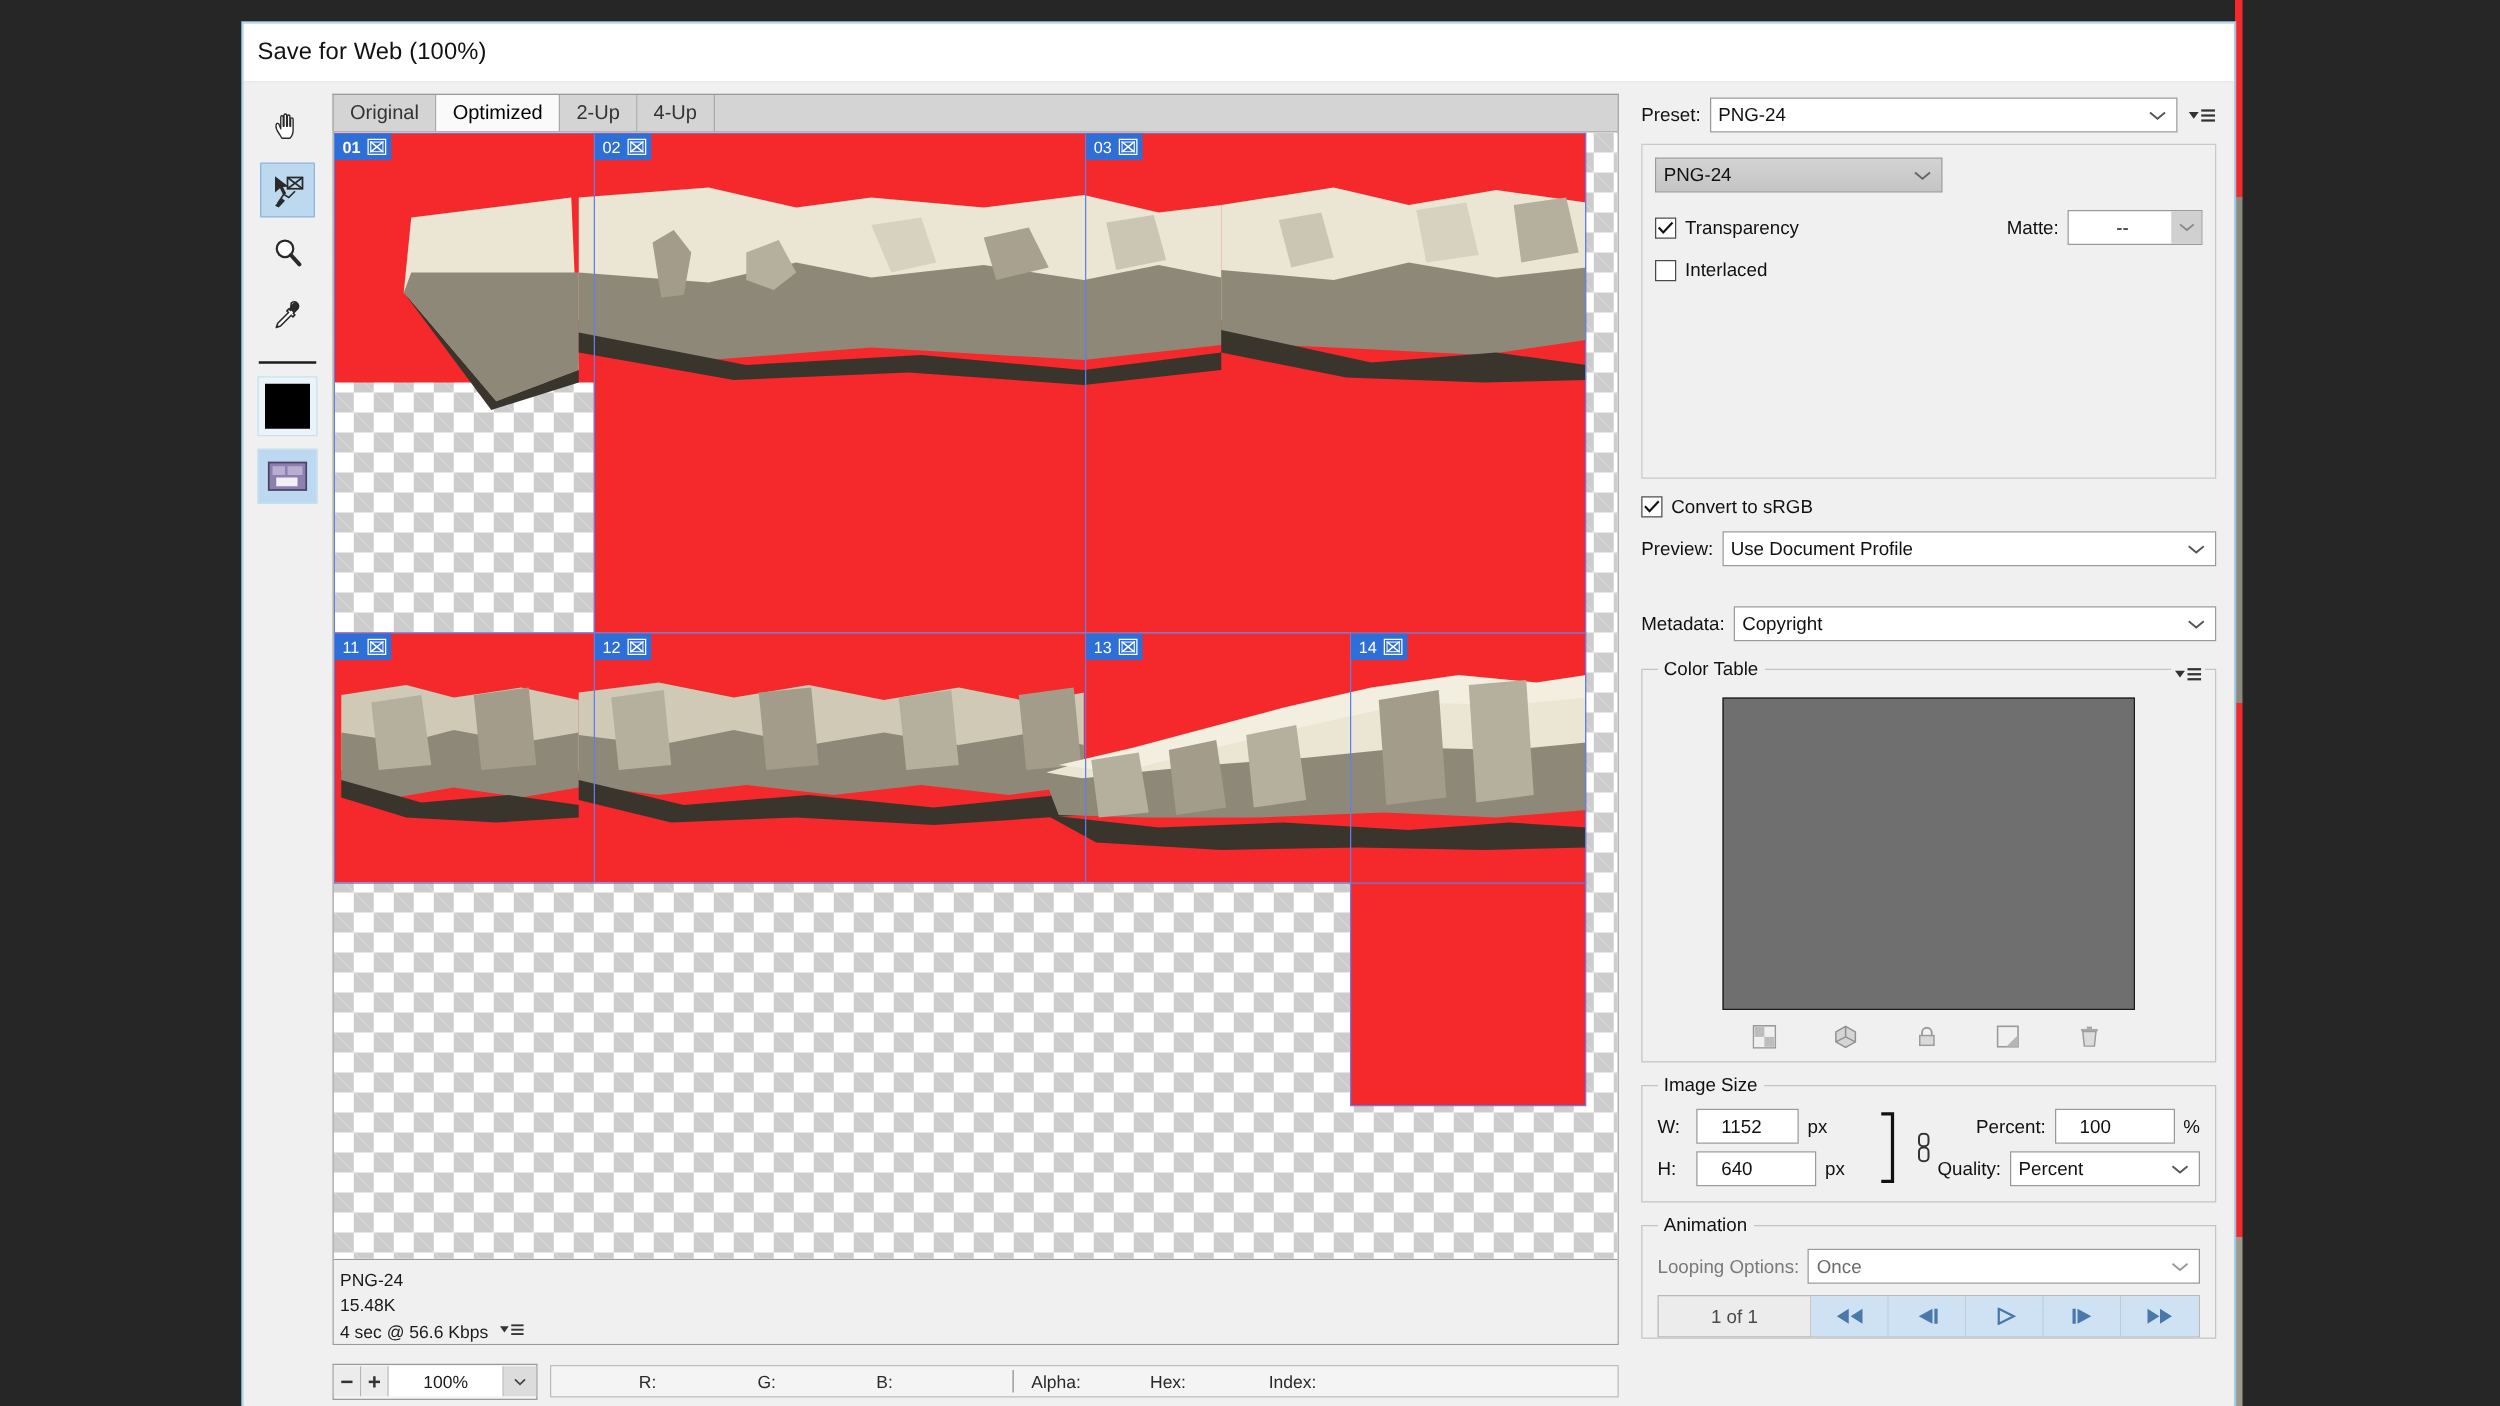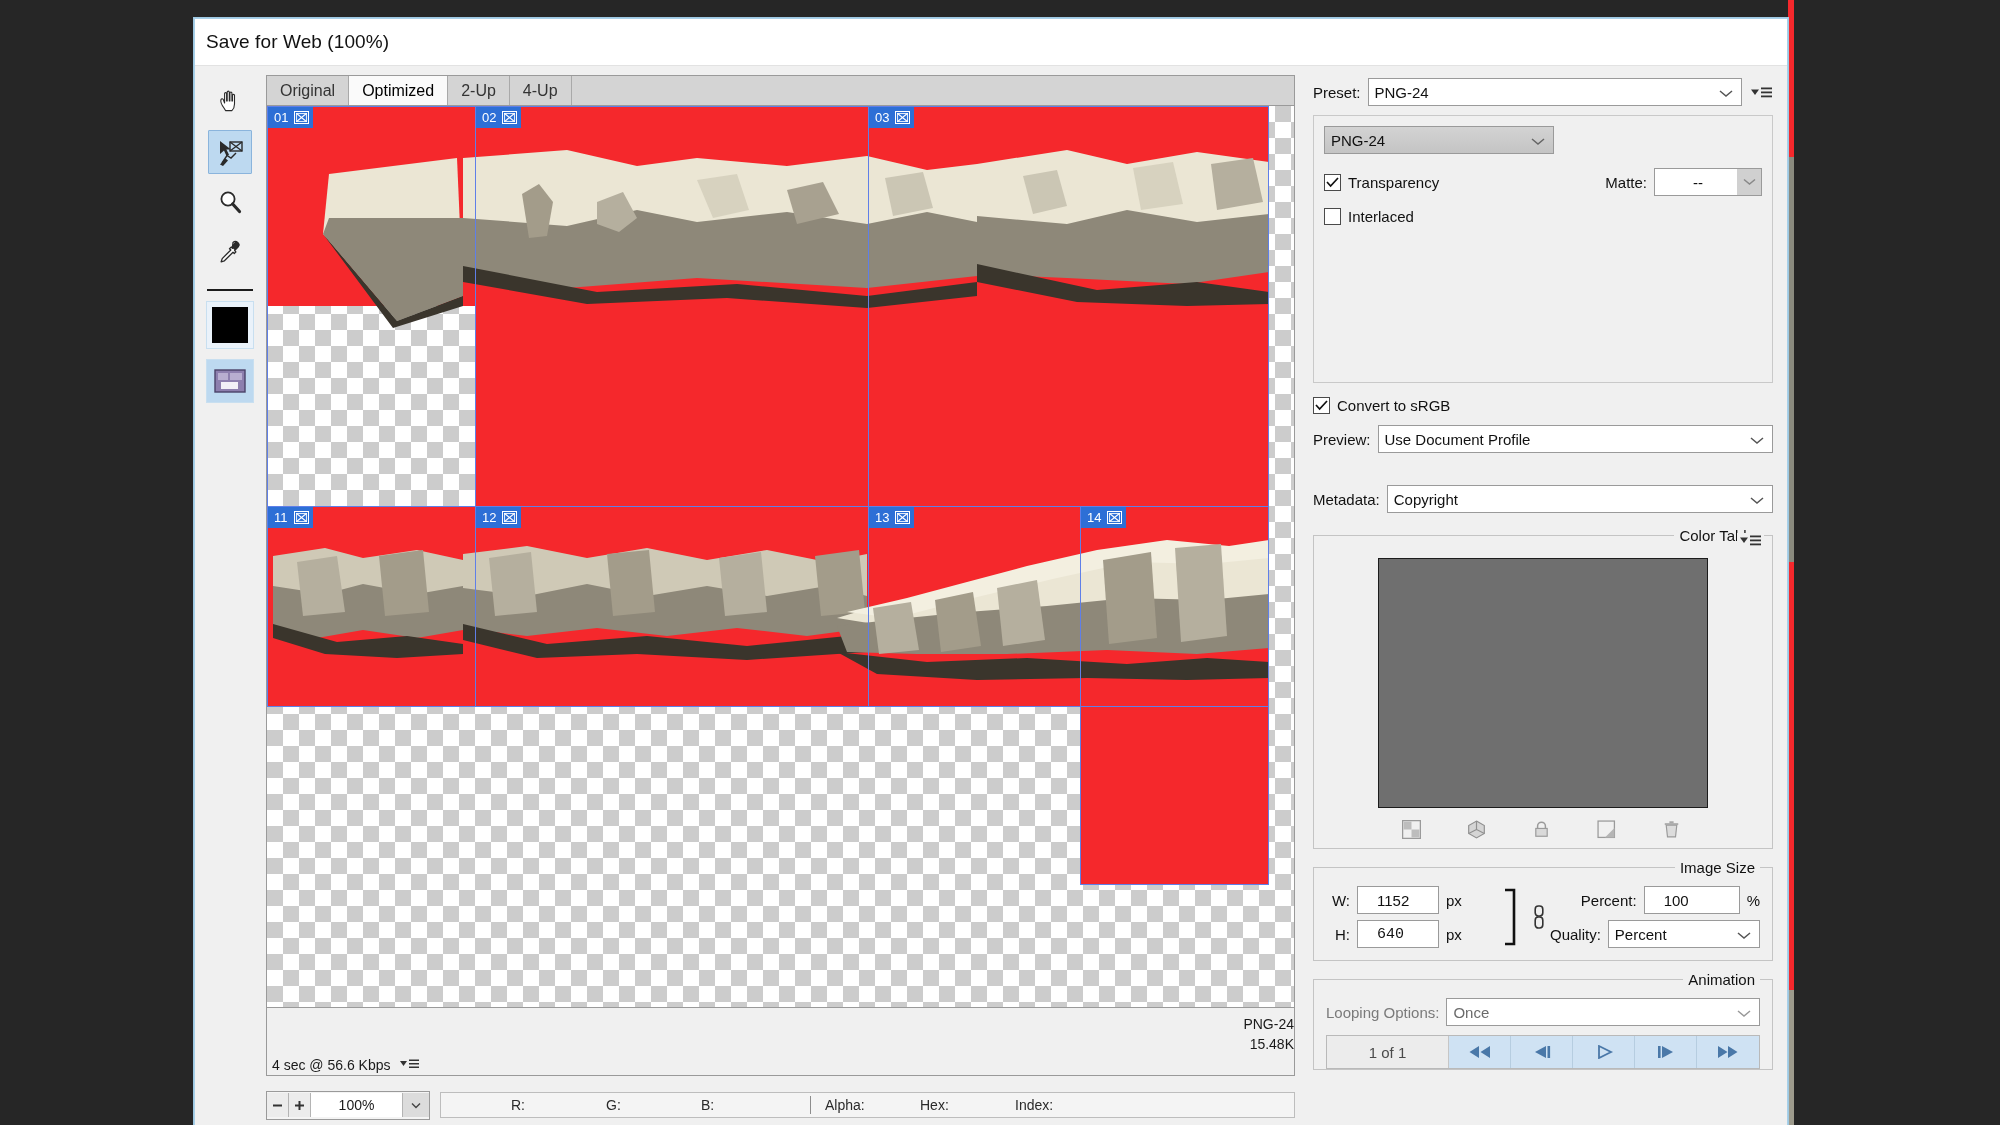--- a/index.html
+++ b/index.html
@@ -22,21 +22,21 @@
     border: 1px solid #a8d0e8;
     box-shadow: 0 0 0 1px #9ec8e2;
   }
   .titlebar {
     height: 47px; background: #ffffff;
     border-bottom: 1px solid #e2e2e2;
     display: flex; align-items: center; padding-left: 11px;
   }
   .titlebar .title { font-size: 19px; color: #111; letter-spacing: .1px; text-align: center; }
 
-  .body { display: flex; height: 1059px; background: #f0f0f0; text-align: right; }
+  .body { display: flex; height: 1059px; background: #f0f0f0; }
 
   
   .tools { width: 70px; padding-top: 14px; display: flex; flex-direction: column; align-items: center; }
   .tool {
     width: 44px; height: 44px; margin-bottom: 6px;
     display: flex; align-items: center; justify-content: center;
     border: 1px solid transparent; border-radius: 1px;
   }
   .tool.sel { background: #bdd9f0; border-color: #8ab4dc; }
   .tool svg { display: block; }
@@ -288,21 +288,21 @@
             <div class="slice-line v" style="left:208px;top:0;height:600px;"></div>
             <div class="slice-line v" style="left:601px;top:0;height:600px;"></div>
             <div class="slice-line v" style="left:813px;top:400px;height:378px;"></div>
             <div class="slice-line h" style="left:0;top:0;width:1002px;"></div>
             <div class="slice-line h" style="left:0;top:400px;width:1002px;"></div>
             <div class="slice-line h" style="left:0;top:600px;width:1002px;"></div>
             <div class="slice-line h" style="left:813px;top:778px;width:189px;"></div>
             <div class="slice-line v" style="left:1001px;top:0;height:778px;"></div>
             <div class="slice-line v" style="left:0px;top:0;height:600px;"></div>
 
-            <div class="slice-badge" style="left:1px;top:1px;">
+            <div class="slice-badge" style="left:1px;top:1px;font-weight:bold;">
               <span class="num">01</span>
               <span class="ico">
                 <svg width="11" height="9" viewBox="0 0 11 9">
                     <path d="M0 0 L11 9 M11 0 L0 9" stroke="#fff" stroke-width="1.2"></path>
                     <rect x="0.6" y="0.6" width="9.8" height="7.8" fill="none" stroke="#fff" stroke-width="0.9"></rect>
                   </svg>
               </span>
             </div>
             <div class="slice-badge" style="left:209px;top:1px;">
               <span class="num">02</span>
@@ -572,21 +572,21 @@
 
           <div style="display:flex;align-items:center;">
             <div style="flex:1;">
               <div class="row" style="margin-bottom:6px;">
                 <span class="lbl" style="width:24px;">W:</span>
                 <div class="txtbox" style="width:82px;">1152</div>
                 <span class="lbl">px</span>
               </div>
               <div class="row" style="margin-bottom:0;">
                 <span class="lbl" style="width:24px;">H:</span>
-                <div class="txtbox" style="width:82px;font-family:Liberation Mono, monospace;">640</div>
+                <div class="txtbox" style="width:96px;">640</div>
                 <span class="lbl">px</span>
               </div>
             </div>
 
             <div style="width:34px;display:flex;align-items:center;justify-content:center;">
               <svg width="16" height="62" viewBox="0 0 16 62">
                 <path d="M2 4 L11 4 L11 58 L2 58" fill="none" stroke="#111" stroke-width="2.6"></path>
               </svg>
             </div>
             <div style="width:22px;display:flex;align-items:center;justify-content:center;">

